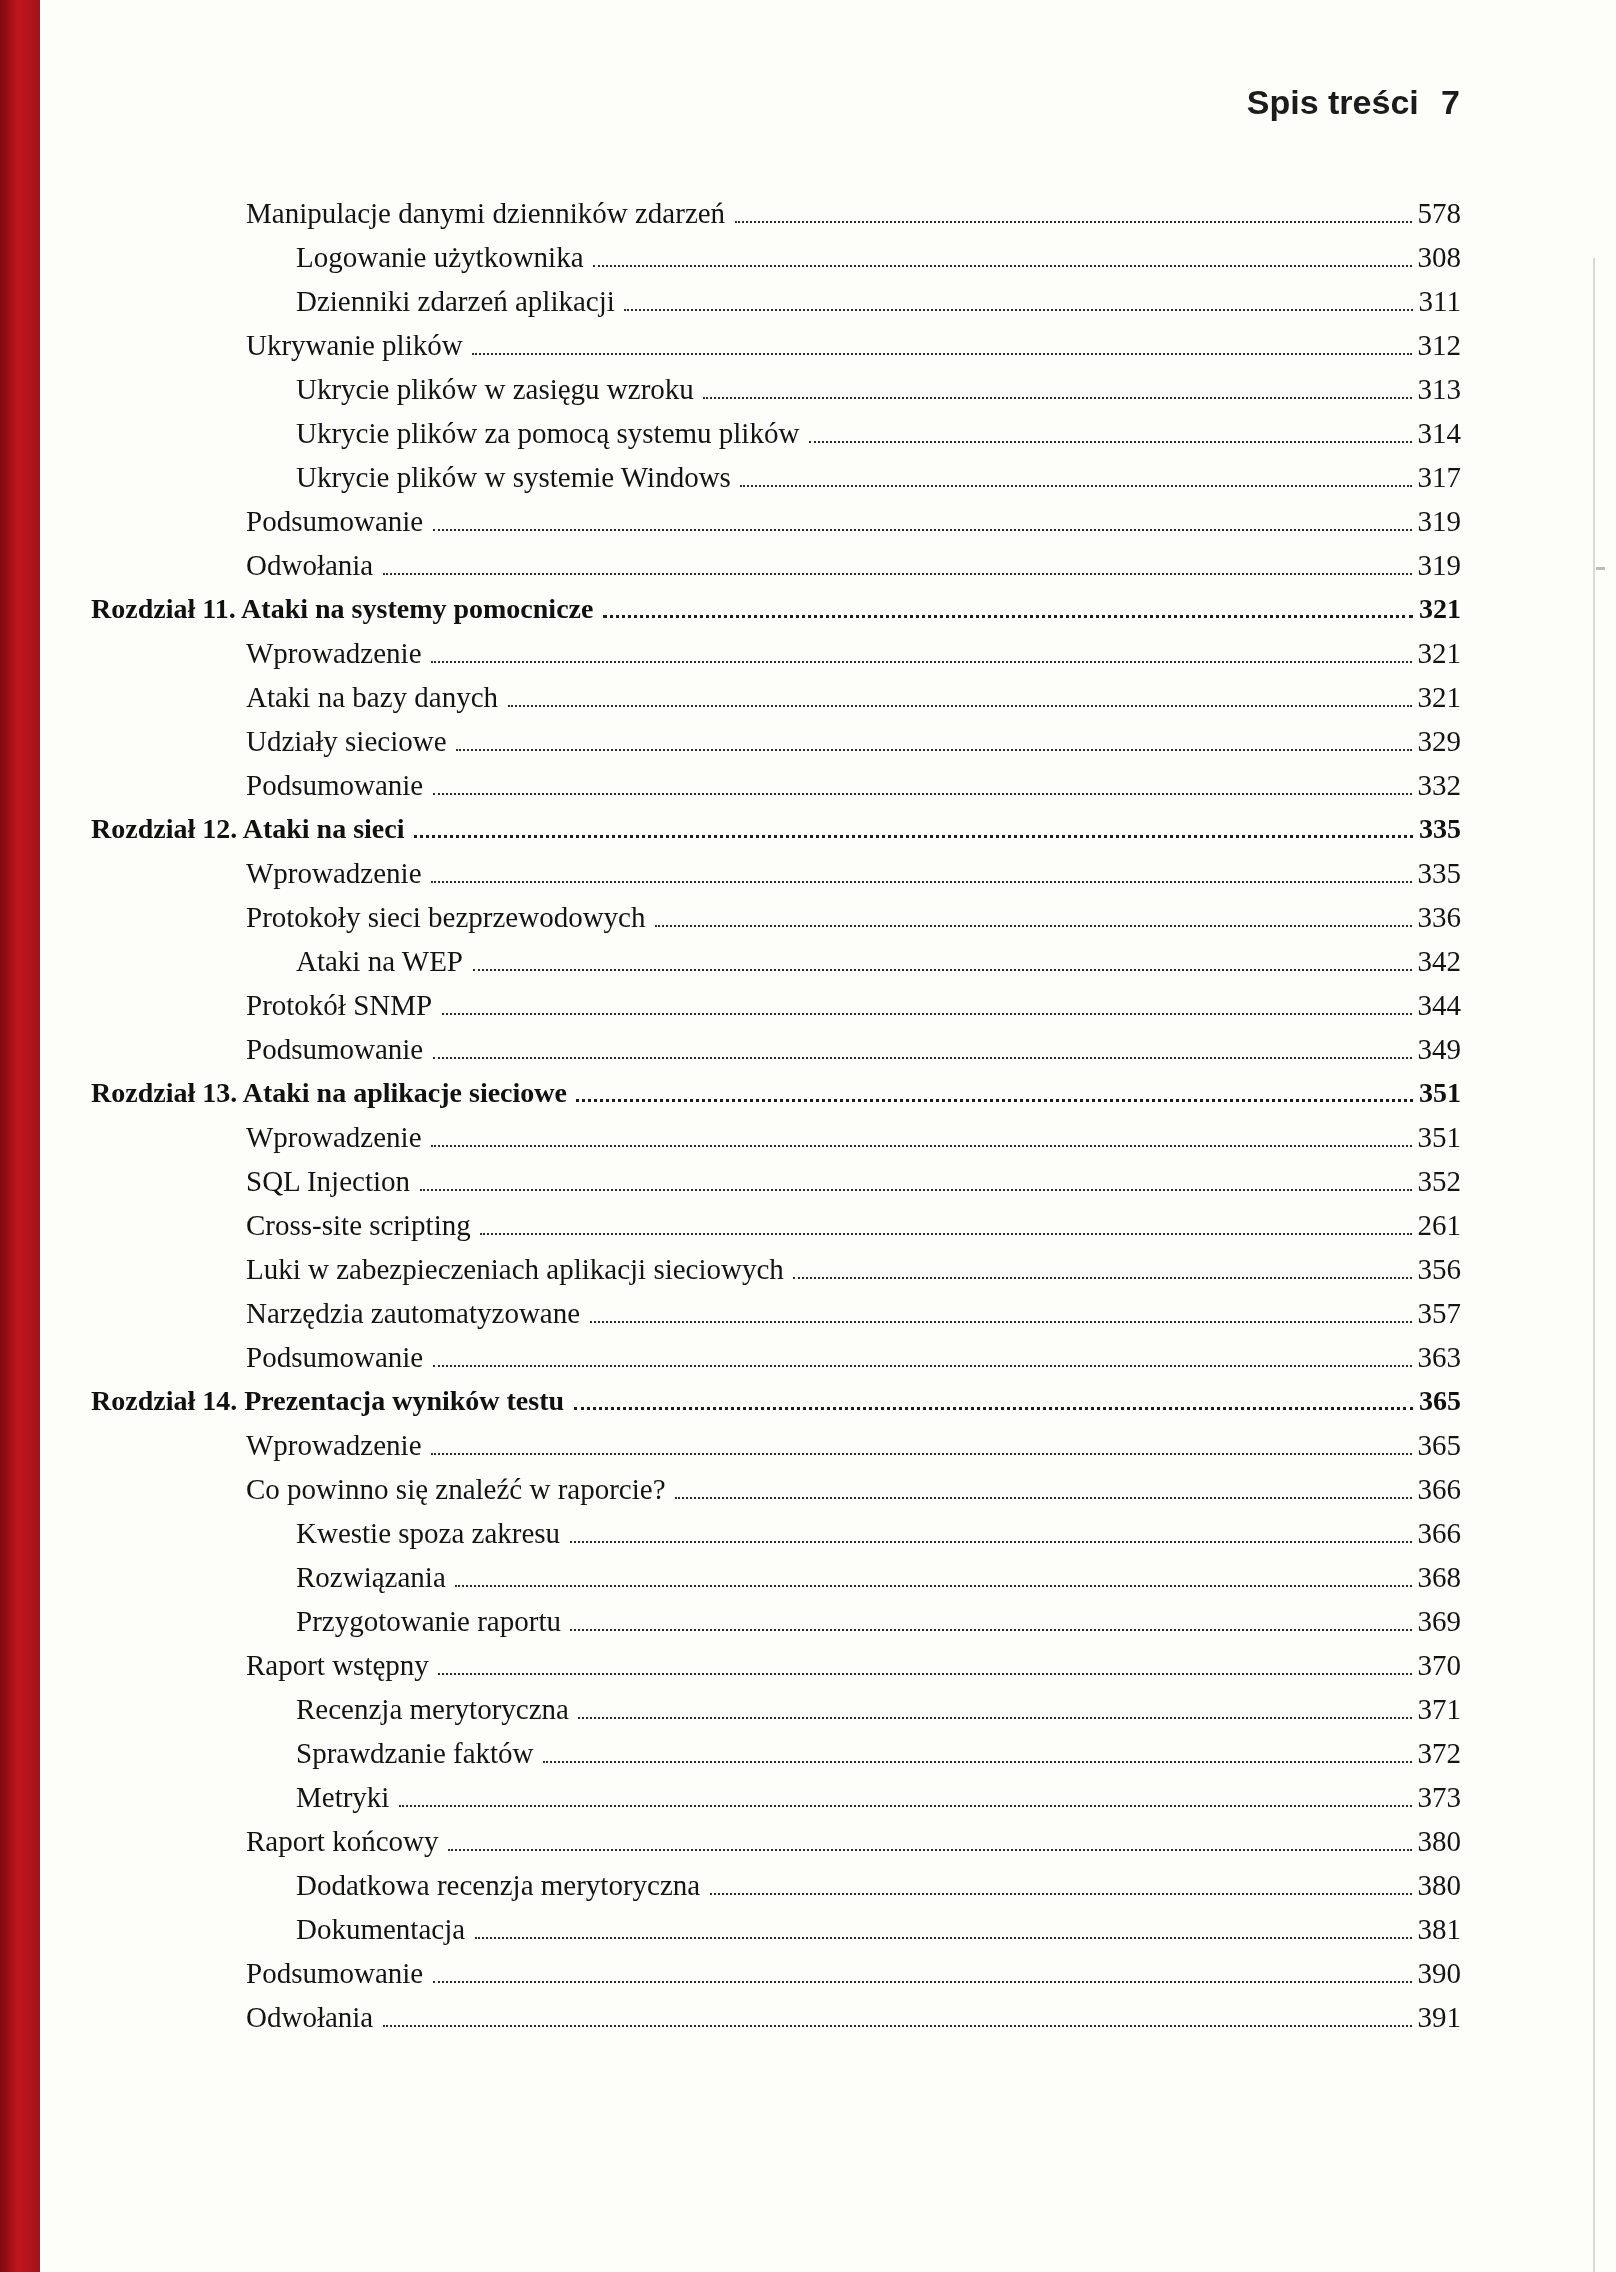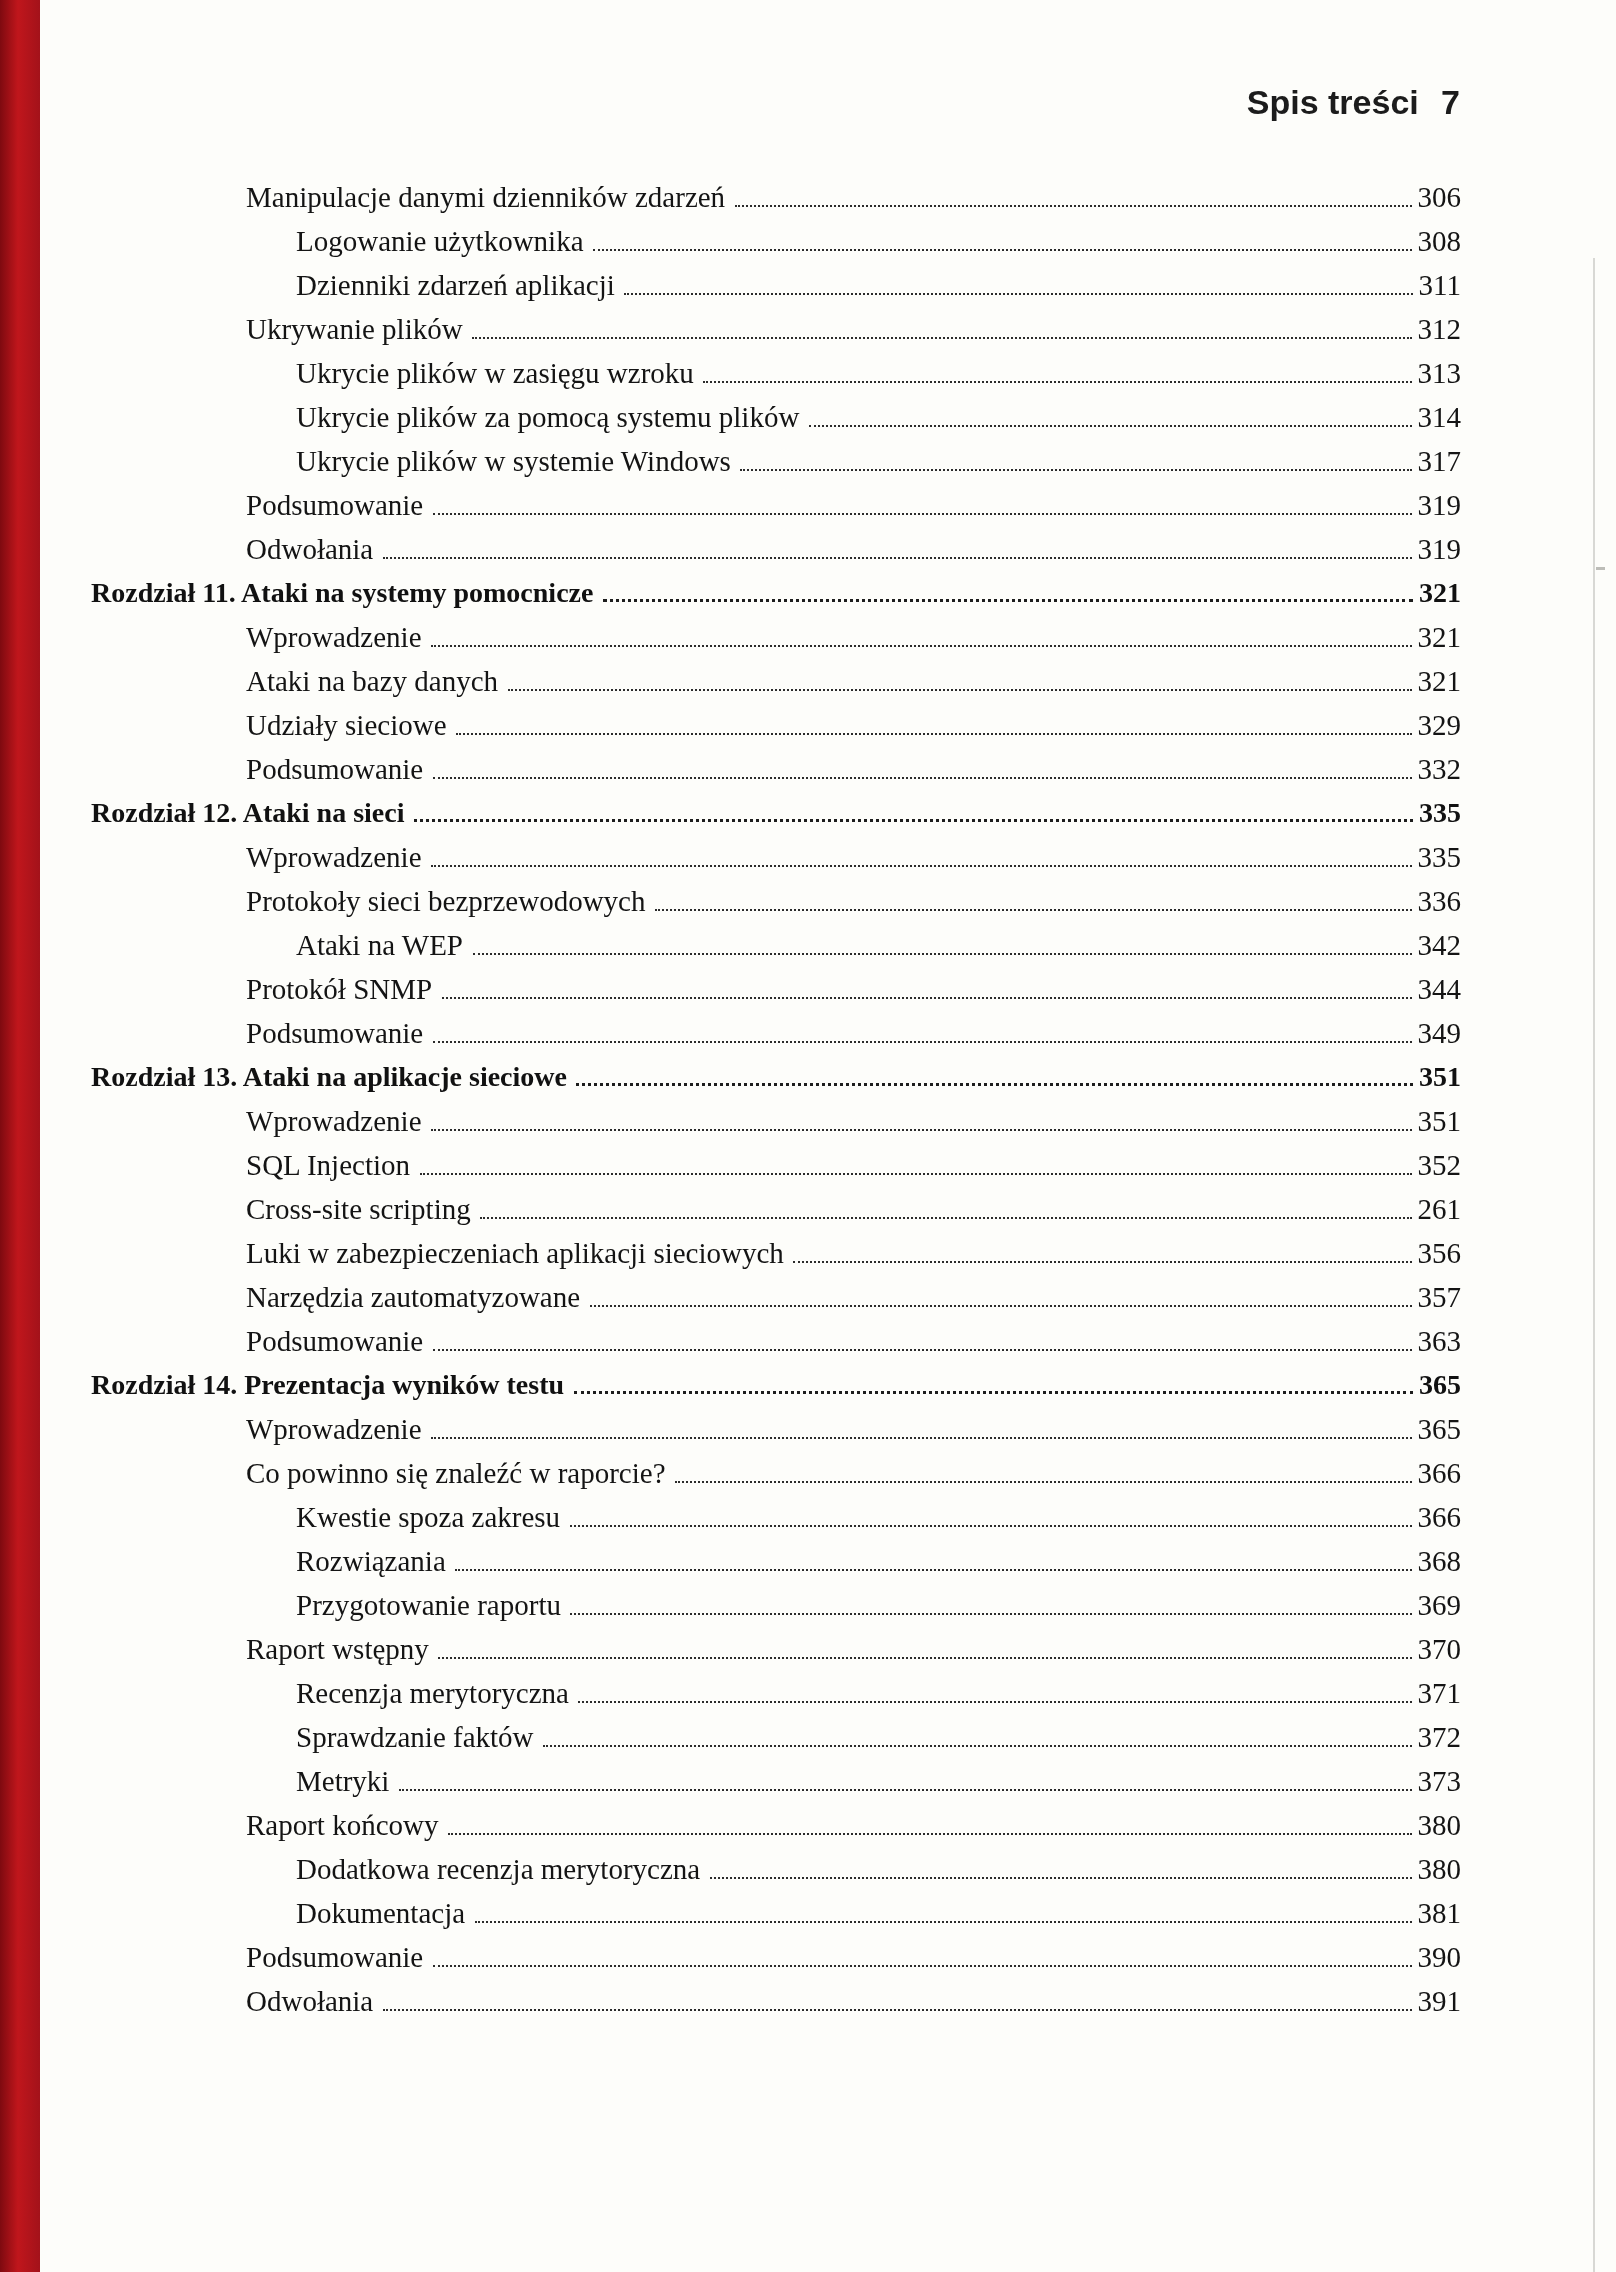--- a/index.html
+++ b/index.html
@@ -24,21 +24,21 @@
     background:#bdbdb8;
   }
   .page-header {
     position:absolute; top:83px; right:157px;
     font-family:"Liberation Sans", sans-serif;
     font-weight:bold; font-size:34px; color:#1c1c1c;
     display:flex; align-items:flex-end;
   }
   .page-header .hdr-num { margin-left:22.3px; }
   .toc {
-    position:absolute; top:175px; left:91px; right:156px;
+    position:absolute; top:191px; left:91px; right:156px;
   }
   .row {
     display:flex; align-items:baseline;
     height:44px; line-height:44px;
     font-size:29px; white-space:nowrap;
   }
   .row.level-1 { padding-left:155px; }
   .row.level-2 { padding-left:205px; }
   .row.chapter {
     font-family:Liberation Serif, serif;
@@ -66,21 +66,21 @@
 
 <div class="page-header">
   <span class="hdr-title">Spis treści</span>
   <span class="hdr-num">7</span>
 </div>
 
 <div class="toc">
     <div class="row level-1">
       <span class="label">Manipulacje danymi dzienników zdarzeń</span>
       <span class="leader"></span>
-      <span class="pagenum">306</span>
+      <span class="pagenum">578</span>
     </div>
     <div class="row level-2">
       <span class="label">Logowanie użytkownika</span>
       <span class="leader"></span>
       <span class="pagenum">308</span>
     </div>
     <div class="row level-2">
       <span class="label">Dzienniki zdarzeń aplikacji</span>
       <span class="leader"></span>
       <span class="pagenum">311</span>

